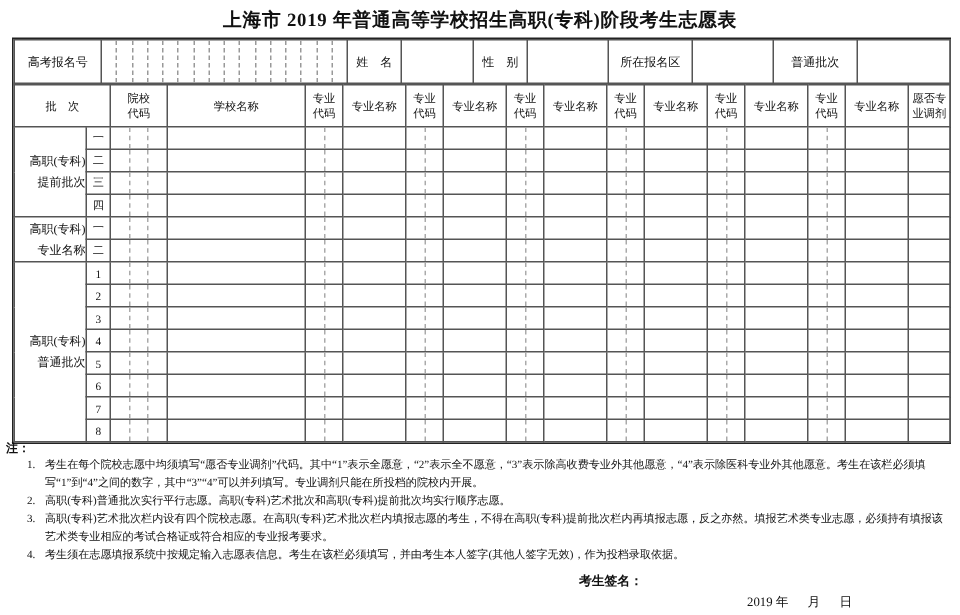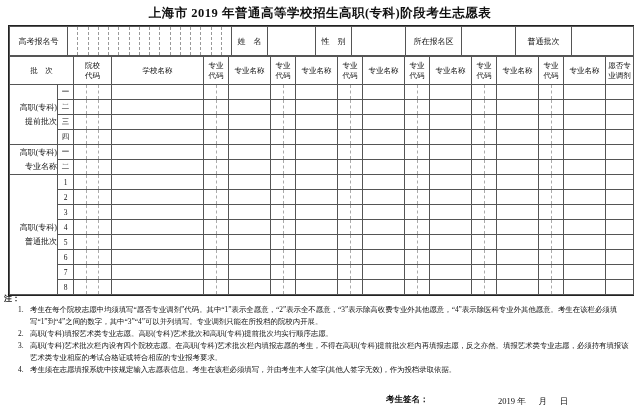--- a/index.html
+++ b/index.html
@@ -24,21 +24,21 @@
   .rownum{font-size:7.5px;text-align:center;}
   .subs{display:flex;height:14px;}
   .sub{flex:1;}
   .sub + .sub{border-left:1px dashed #aaa;}
   
   .notes{position:absolute;left:4px;top:293px;width:632px;font-size:7.4px;line-height:12px;}
   .notes-label{font-weight:bold;font-size:8px;line-height:11px;}
   .note-item{display:flex;padding-left:14px;}
   .note-num{width:12px;flex:none;}
   .note-text{flex:1;}
-  .sig-name{position:absolute;left:386px;top:382px;font-size:8.5px;font-weight:bold;margin-top:12px;}
+  .sig-name{position:absolute;left:386px;top:382px;font-size:8.5px;font-weight:bold;}
   .sig-date{position:absolute;left:498px;top:396px;font-size:8.5px;font-weight:normal;white-space:pre;}
 </style>
 </head>
 <body>
 
 <div class="page">
   <div class="title">上海市 2019 年普通高等学校招生高职(专科)阶段考生志愿表</div>
 
   <div class="form-wrap">
     <table class="info-table">
@@ -928,21 +928,21 @@
 
   <div class="notes">
     <div class="notes-label">注：</div>
     <div id="notesList">
         <div class="note-item">
           <span class="note-num">1.</span>
           <span class="note-text">考生在每个院校志愿中均须填写“愿否专业调剂”代码。其中“1”表示全愿意，“2”表示全不愿意，“3”表示除高收费专业外其他愿意，“4”表示除医科专业外其他愿意。考生在该栏必须填写“1”到“4”之间的数字，其中“3”“4”可以并列填写。专业调剂只能在所投档的院校内开展。</span>
         </div>
         <div class="note-item">
           <span class="note-num">2.</span>
-          <span class="note-text">高职(专科)填报艺术类专业志愿。高职(专科)艺术批次和高职(专科)提前批次均实行顺序志愿。</span>
+          <span class="note-text">高职(专科)普通批次实行平行志愿。高职(专科)艺术批次和高职(专科)提前批次均实行顺序志愿。</span>
         </div>
         <div class="note-item">
           <span class="note-num">3.</span>
           <span class="note-text">高职(专科)艺术批次栏内设有四个院校志愿。在高职(专科)艺术批次栏内填报志愿的考生，不得在高职(专科)提前批次栏内再填报志愿，反之亦然。填报艺术类专业志愿，必须持有填报该艺术类专业相应的考试合格证或符合相应的专业报考要求。</span>
         </div>
         <div class="note-item">
           <span class="note-num">4.</span>
           <span class="note-text">考生须在志愿填报系统中按规定输入志愿表信息。考生在该栏必须填写，并由考生本人签字(其他人签字无效)，作为投档录取依据。</span>
         </div>
       </div>

